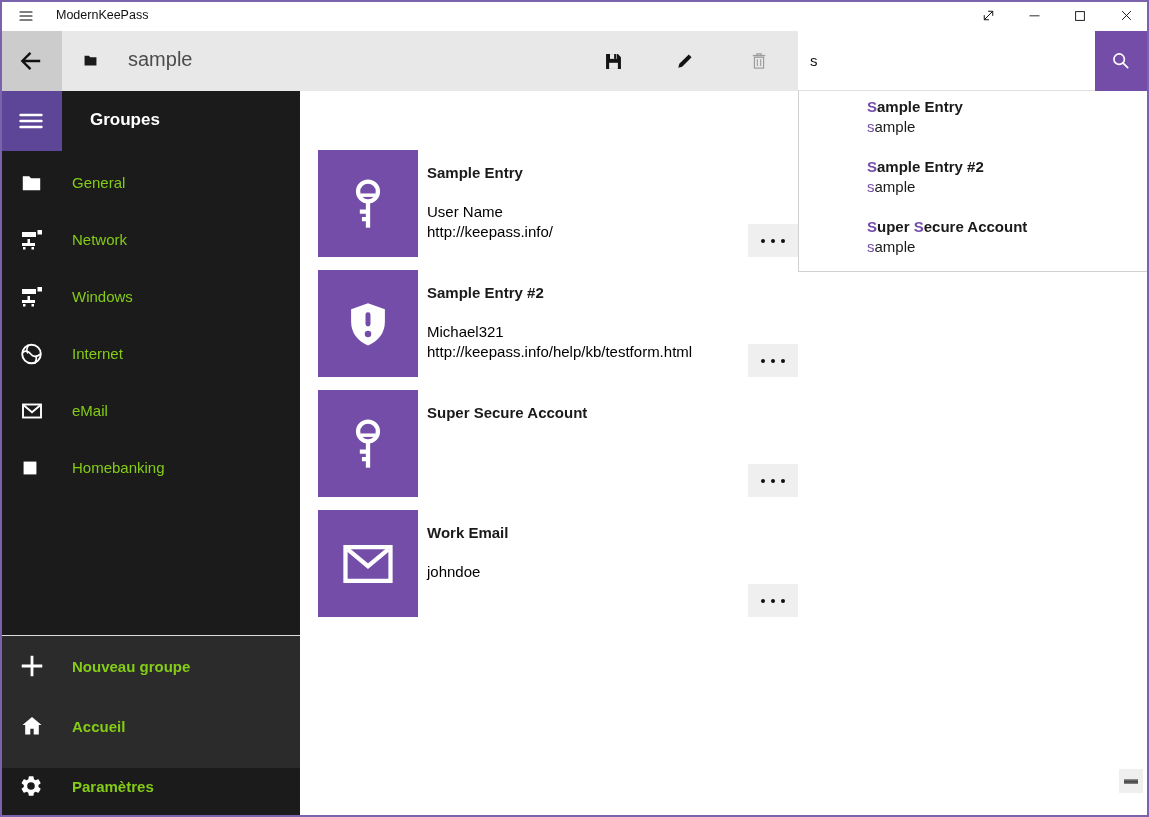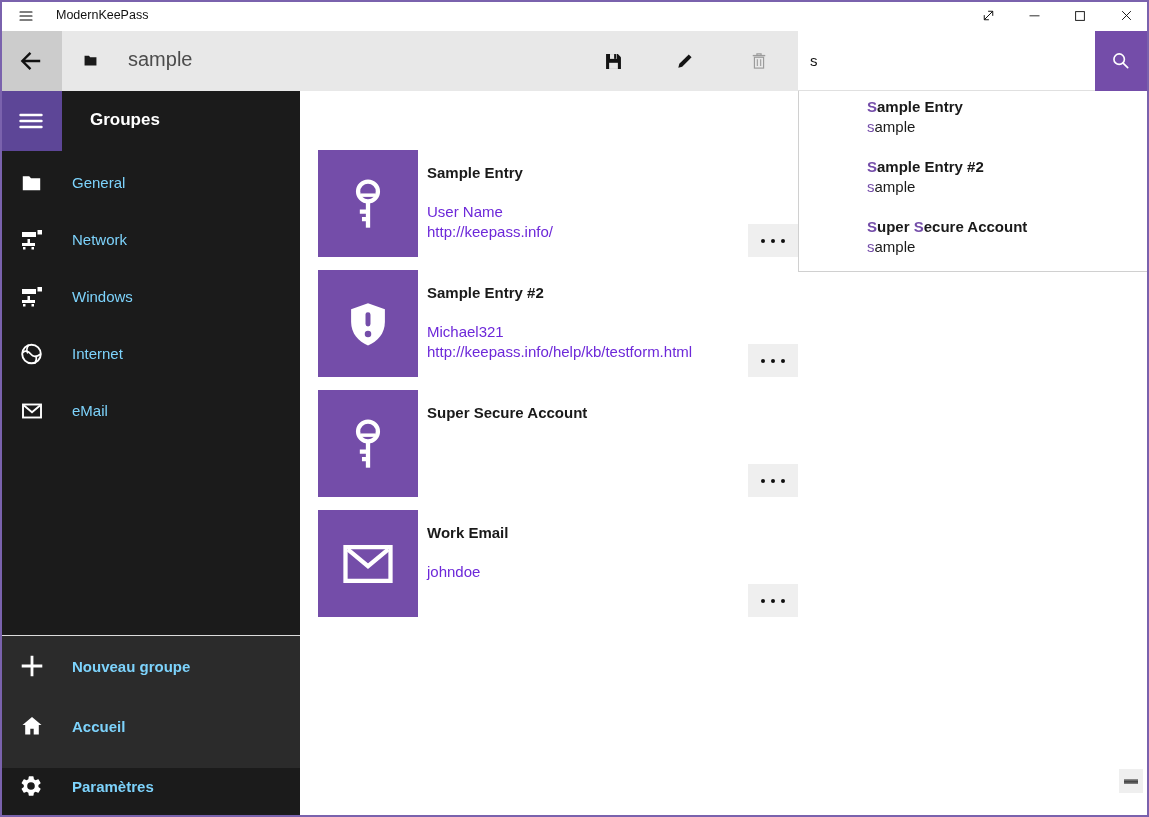--- a/index.html
+++ b/index.html
@@ -35,31 +35,31 @@
   .sugg-sub { font-size:15px; color:#1a1a1a; line-height:20px; }
   .hl { color:#744da9; }
 
   
   .sidebar { position:absolute; left:0; top:91px; width:300px; height:726px; background:#1b1b1b; z-index:4; color:#fff; }
   .side-burger { position:absolute; left:0; top:0; width:62px; height:60px; background:#5d4697; display:flex; align-items:center; justify-content:center; }
   .side-heading { position:absolute; left:90px; top:19px; font-size:17px; font-weight:700; color:#fff; }
   .groups { position:absolute; left:0; top:63px; width:100%; }
   .side-item { height:57px; display:flex; align-items:center; padding-left:19px; }
   .side-item .ic { width:27px; height:24px; display:flex; align-items:center; justify-content:flex-start; color:#fff; }
-  .side-item .lbl { margin-left:26px; font-size:15px; color:#7dd3fc; }
+  .side-item .lbl { margin-left:26px; font-size:15px; color:#84cc16; }
   .side-divider { position:absolute; left:0; top:544px; width:100%; height:1px; background:#dcdcdc; }
   .actions { position:absolute; left:0; top:545px; width:100%; height:132px; background:#2b2b2b; }
   .actions .side-item { height:60px; }
   .actions .lbl { font-weight:700; }
 
   
   .content { position:absolute; left:300px; top:91px; width:849px; height:726px; background:#fff; }
   .entry-tile { position:absolute; left:18px; width:100px; height:107px; background:#744da9; display:flex; align-items:center; justify-content:center; color:#fff; }
   .entry-title { position:absolute; left:127px; font-size:15px; font-weight:700; color:#1a1a1a; line-height:22px; }
-  .entry-sub { position:absolute; left:127px; font-size:15px; color:#6d28d9; line-height:20px; }
+  .entry-sub { position:absolute; left:127px; font-size:15px; color:#000000; line-height:20px; }
   .more-btn { position:absolute; left:448px; width:50px; height:33px; background:#efefef; display:flex; align-items:center; justify-content:center; gap:6px; }
   .more-btn .dot { width:4px; height:4px; border-radius:50%; background:#111; }
 
   
   .zoomout { position:absolute; left:1119px; top:769px; width:24px; height:24px; background:#efefef; display:flex; align-items:center; justify-content:center; z-index:9; }
   .zoomout .dash { width:14px; height:5px; background:linear-gradient(#9a9a9a,#3f3f3f 55%,#8a8a8a); }
 
   svg { display:block; }
 </style>
 </head>
@@ -212,20 +212,28 @@
         </div>
         <div class="side-item">
           <span class="ic">
             <svg width="26" height="24" viewBox="0 0 24 24" fill="none" stroke="currentColor" stroke-width="2" stroke-linecap="round">
               <rect x="3" y="5.5" width="18" height="13" stroke-width="1.9" stroke-linecap="butt"></rect>
               <path d="M4 6.5l8 6.7 8-6.7" stroke-width="1.9" stroke-linecap="butt"></path>
             </svg>
           </span>
           <span class="lbl">eMail</span>
         </div>
+        <div class="side-item">
+          <span class="ic">
+            <svg width="22" height="22" viewBox="0 0 24 24" fill="none" stroke="currentColor" stroke-width="2" stroke-linecap="round">
+              <rect x="5" y="5" width="14" height="14" fill="currentColor" stroke="none"></rect>
+            </svg>
+          </span>
+          <span class="lbl">Homebanking</span>
+        </div>
       </div>
     <div class="side-divider"></div>
     <div class="actions" id="actions">
         <div class="side-item">
           <span class="ic">
             <svg width="26" height="26" viewBox="0 0 24 24" fill="none" stroke="currentColor" stroke-width="2" stroke-linecap="round">
               <path d="M12 2.5v19M2.5 12h19" stroke-width="2.6" stroke-linecap="butt"></path>
             </svg>
           </span>
           <span class="lbl">Nouveau groupe</span>

